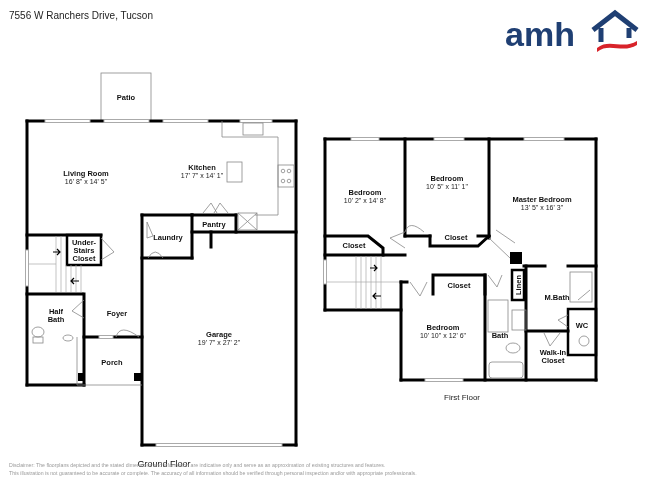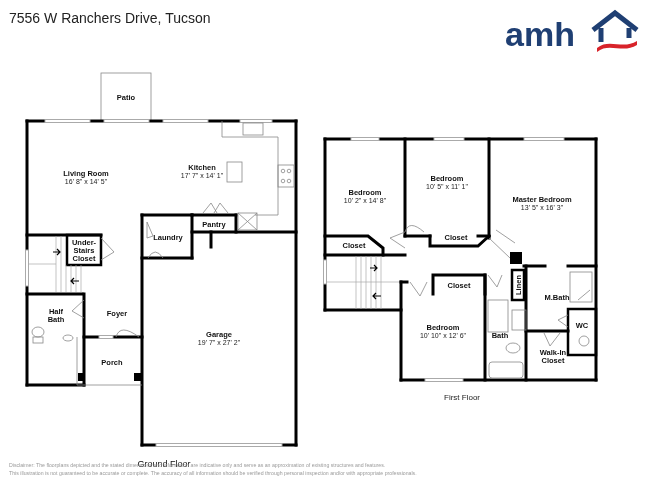--- a/index.html
+++ b/index.html
@@ -1,17 +1,17 @@
 <!DOCTYPE html>
 <html><head>
 <meta charset="utf-8">
 <style>
   html, body { margin: 0; padding: 0; background: #ffffff; }
   body { width: 650px; height: 488px; position: relative; overflow: hidden; font-family: "Liberation Sans", sans-serif; }
-  .address { position: absolute; left: 9px; top: 10px; font-size: 14px; color: #222; }
+  .address { position: absolute; left: 9px; top: 10px; font-size: 10px; color: #222; }
   .logo { position: absolute; left: 505px; top: 8px; width: 135px; height: 45px; }
   .plan { position: absolute; left: 0; top: 0; width: 650px; height: 488px; }
   .room-label { font-family: "Liberation Sans", sans-serif; font-weight: bold; font-size: 7.5px; fill: #111; text-anchor: middle; }
   .room-dim { font-family: "Liberation Sans", sans-serif; font-size: 7px; fill: #222; text-anchor: middle; }
   .floor-label { font-family: "Liberation Sans", sans-serif; font-size: 8px; fill: #222; text-anchor: middle; }
   .ground-label { font-family: "Liberation Sans", sans-serif; font-size: 9px; fill: #111; text-anchor: middle; }
   .wall { stroke: #000; stroke-width: 3; fill: none; stroke-linecap: square; }
   .thin { stroke: #888; stroke-width: 0.8; fill: none; }
   .win { stroke: #aaa; stroke-width: 1; fill: #fff; }
   .disclaimer { position: absolute; left: 9px; font-size: 5.2px; color: #9a9a9a; white-space: nowrap; }

